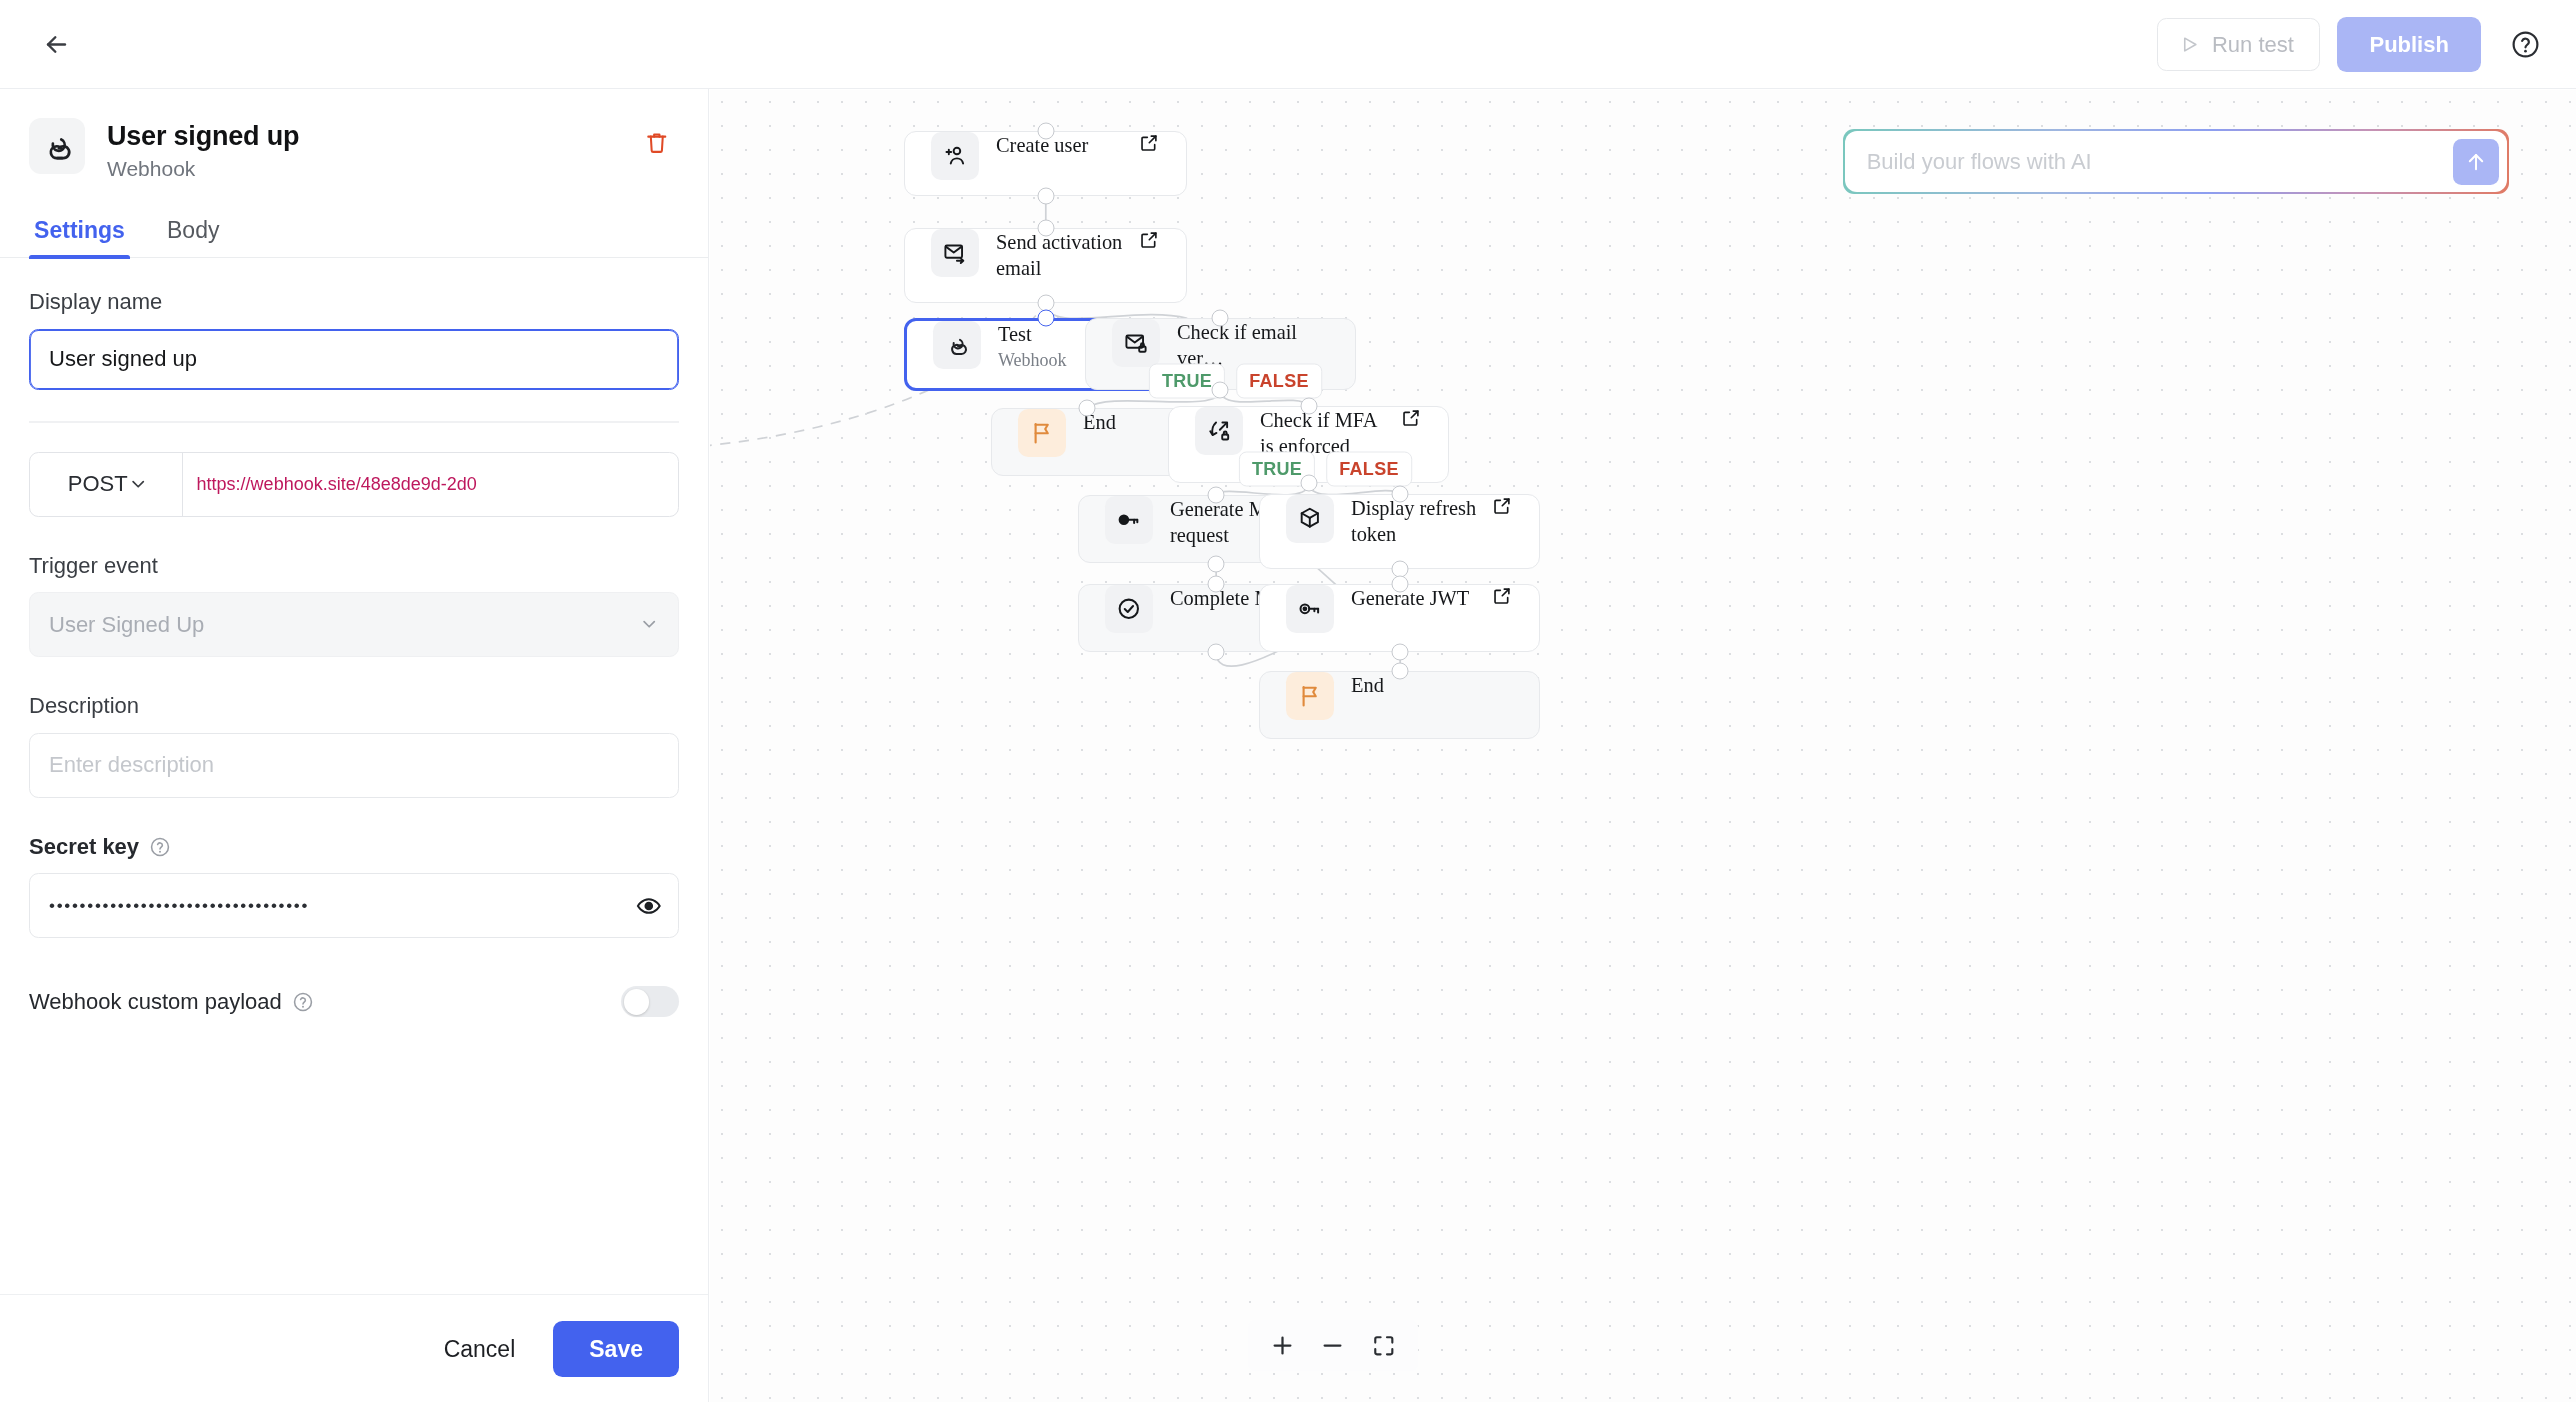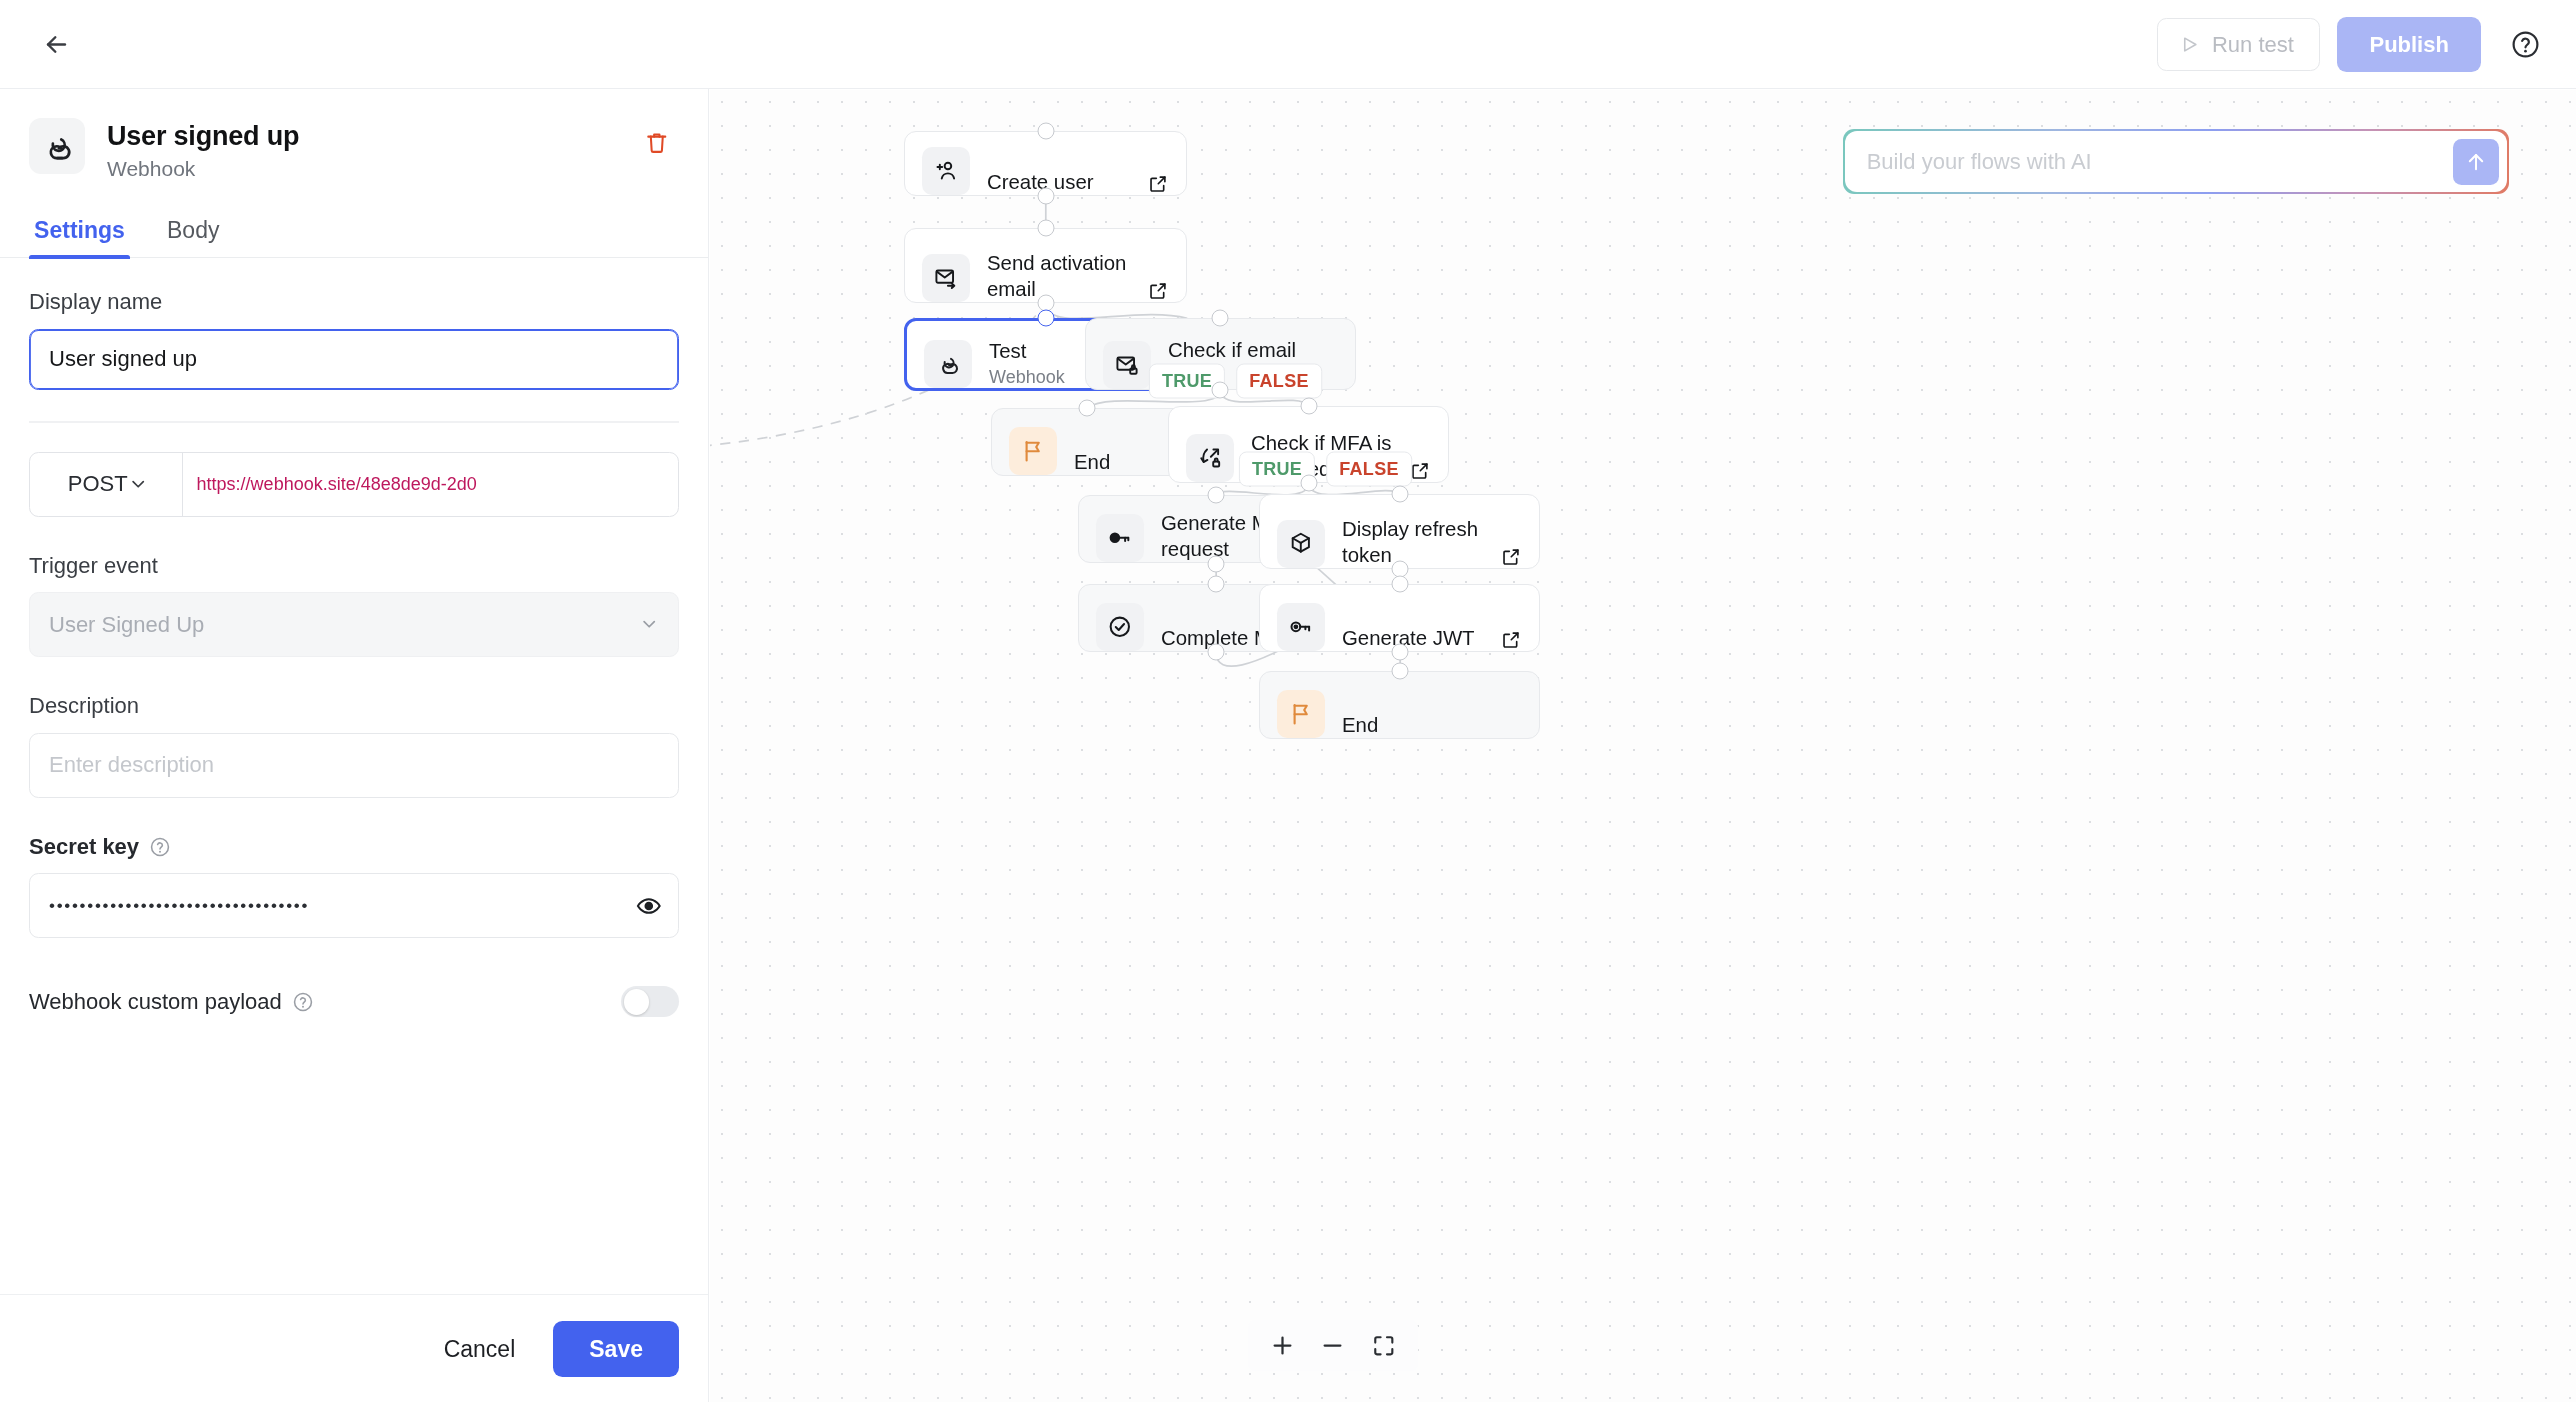--- a/index.html
+++ b/index.html
@@ -195,24 +195,25 @@
     background-size: 24px 24px;
     overflow: hidden;
   }
   #edges { position: absolute; left: 0; top: 0; width: 1866px; height: 1312px; }
 
   .node {
     position: absolute;
     background: #fff;
     border: 1.7px solid #e7e9ec;
     border-radius: 12px;
-    display: flex; align-items: flex-end;
-    padding: 0 17px;
+    display: flex; align-items: flex-start;
+    padding: 0 26px;
     cursor: pointer;
     z-index: 5;
+    font-family: Liberation Serif, serif;
   }
   .node.shaded { background: #f7f8f9; }
   .node.selected {
     border: 3.4px solid #4362ee; background: #fff;
   }
   .node .ico {
     width: 48px; height: 48px; border-radius: 10.2px; background: #f1f2f4;
     display: flex; align-items: center; justify-content: center; flex: 0 0 auto;
   }
   .node.endnode .ico { background: #fdeddc; }

